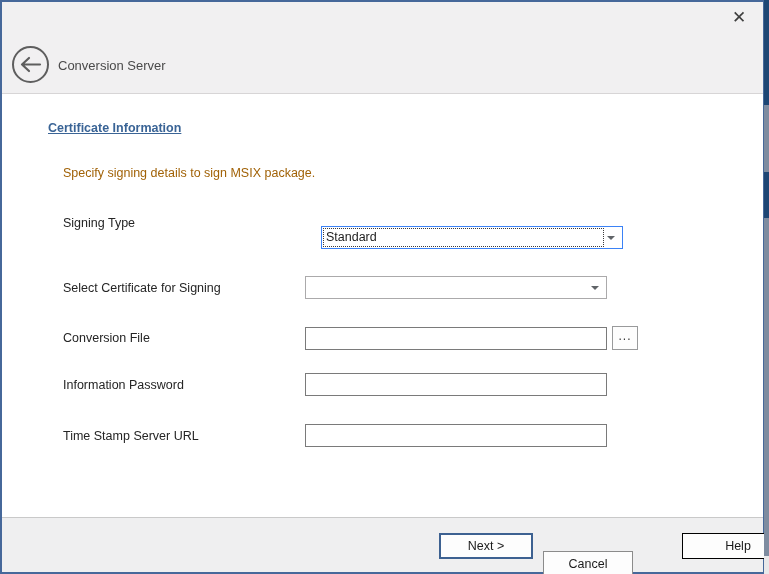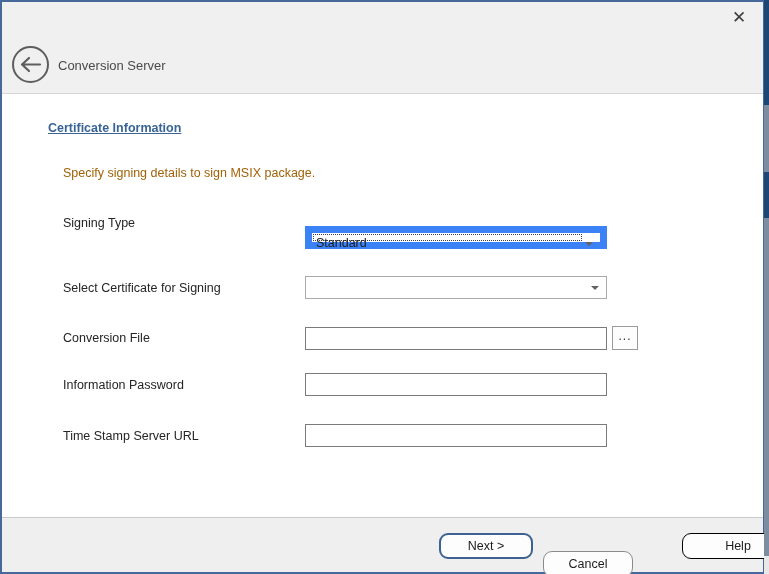--- a/index.html
+++ b/index.html
@@ -20,42 +20,42 @@
               display:flex; align-items:center; justify-content:center;
               cursor:pointer; }
   .wizard-title { left:58px; top:58px; font-size:13px; color:#4a4a4a; }
 
   
   .page-heading { left:48px; top:121px; font-size:12.5px; font-weight:bold; color:#3a6496;text-decoration:underline; }
   .page-desc { left:63px; top:166px; font-size:12.5px; color:#a16207; }
   .field-label { left:63px; font-size:12.5px; color:#252525; }
 
   .combo { left:305px; width:302px; height:23px; background:#ffffff; }
-  .combo.focused { border:7px solid #3b82f6; }
+  .combo.focused { border:1px solid #3b82f6;margin-left:16px; }
   .combo.plain   { border:1px solid #abaaab; }
   .combo-focus-rect { position:absolute; left:2px; top:2px; bottom:2px; right:19px;
                       outline:1px dotted #3c3c3c; }
   .combo-value { position:absolute; left:4px; top:3px; font-size:12.5px; color:#1c1c1c; }
   .combo-arrow { position:absolute; right:7px; top:9px; width:0; height:0;
                  border-left:4px solid transparent; border-right:4px solid transparent;
                  border-top:4px solid #606468; }
 
   .text-input { left:305px; width:302px; height:23px; border:1px solid #7a7a7a;
                 background:#ffffff; font-family:"Liberation Sans", sans-serif;
                 font-size:12.5px; color:#1c1c1c; padding:0 4px; outline:none; }
   .browse-btn { left:612px; top:326px; width:26px; height:24px;
                 border:1px solid #999a9b; background:#fdfdfd; color:#333;
                 font-size:12px; text-align:center; line-height:18px;
                 letter-spacing:1px; cursor:pointer; }
 
   
   .footer { left:2px; top:517px; width:761px; height:55px;
             background:#efeff0; border-top:1px solid #c9c9c9; }
   .btn { top:533px; height:26px; background:#fdfdfd; font-size:12.5px; color:#1c1c1c;
-         text-align:center; line-height:23px; cursor:pointer;border-radius:9px; }
+         text-align:center; line-height:23px; cursor:pointer; }
   .btn-next   { left:439px; width:94px; border:2px solid #3d6191; }
   .btn-cancel { left:543px; width:90px; border:1px solid #8b8b8b; line-height:24px;margin-top:18px; }
   .btn-help   { left:682px; width:112px; border:1px solid #000000; line-height:24px; }
 
   
   .app-edge { left:764px; top:0; width:5px; height:574px; background:#7e8ca0; }
   .edge-seg { position:absolute; left:0; width:5px; }
   .edge-top    { top:0;    height:105px; background:#1d4674; }
   .edge-thumb  { top:172px; height:46px; background:#1d4674; }
   .edge-bottom { top:556px; height:18px; background:#e9e8e9; }

